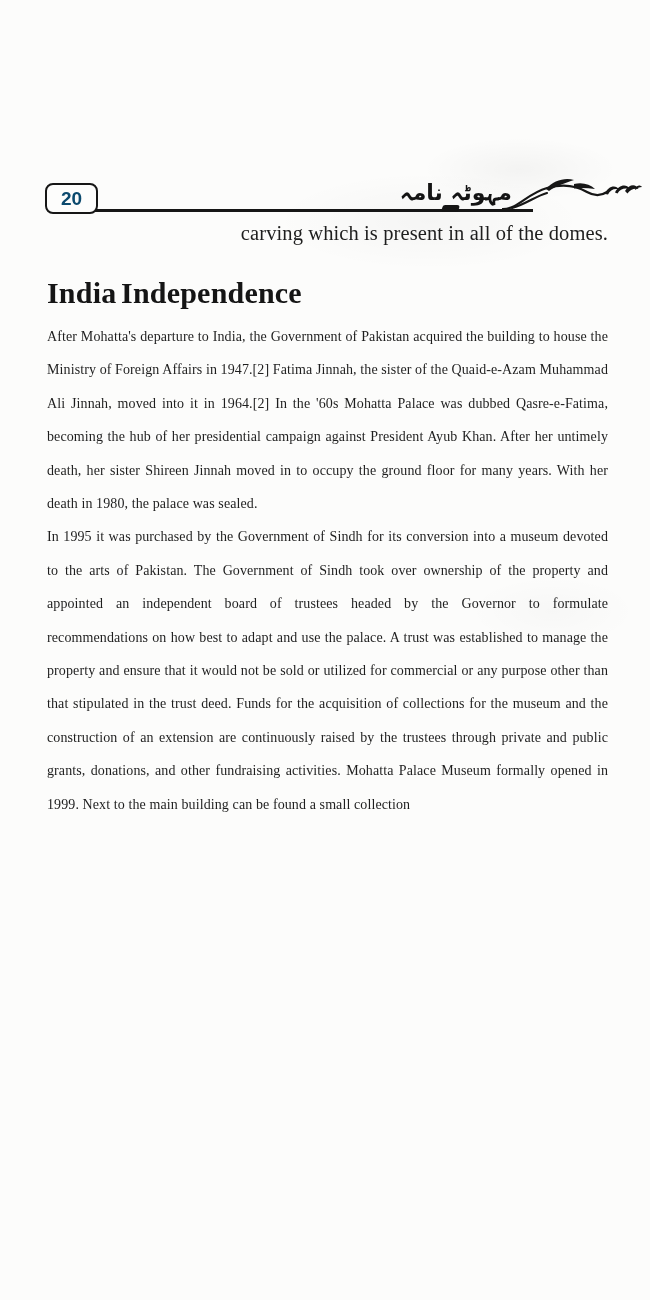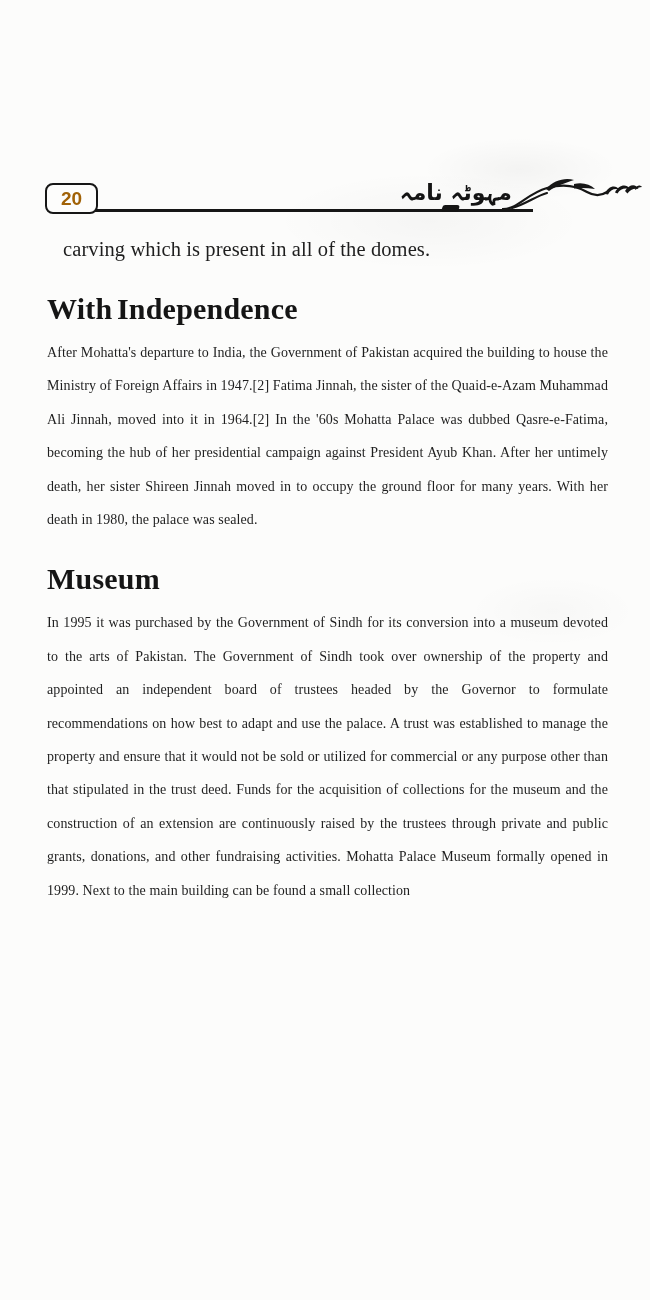--- a/index.html
+++ b/index.html
@@ -28,21 +28,21 @@
     position: absolute;
     left: 45px; top: 0;
     width: 49px; height: 27px;
     border: 2.5px solid #161616;
     border-radius: 8px;
     background: #fdfdfc;
     display: flex; align-items: center; justify-content: center;
     font-family: "Liberation Sans", sans-serif;
     font-weight: bold;
     font-size: 19px;
-    color: #a16207;
+    color: #0c4a6e;
     z-index: 2;
   }
   .header-rule {
     position: absolute;
     left: 93px; top: 26px;
     width: 440px; height: 2.6px;
     background: #161616;
   }
   .calligraphy {
     position: absolute;
@@ -70,24 +70,25 @@
     width: 140px; height: 38px;
   }
 
   
   .page-body {
     position: absolute;
     left: 47px; top: 217px;
     width: 561px;
   }
   .cont-line {
-    margin: 16px;
+    margin: 0;
     font-size: 20.5px;
     line-height: 33px;
     letter-spacing: 0.1px;
+    text-align: right;
   }
   h1.section-heading {
     margin: 25px 0 9px 0;
     font-size: 30px;
     line-height: 36px;
     font-weight: bold;
     color: #151515;
     word-spacing: -3px;
     letter-spacing: 0.2px;
   }
@@ -124,20 +125,19 @@
         <path d="M113 14.5 c 3.5 -8, 12 -9, 14.5 -3.5 c -5 -1.5, -9.5 0, -12 4.5 z"></path>
         <path d="M123 13 c 4 -7, 11 -7.5, 13.5 -2 c -4.5 -1, -8.5 0.5, -11 4.5 z"></path>
         <path d="M133 11 c 2 -4, 5 -4.5, 7 -2 c -2.5 0, -5 1, -6.5 3 z"></path>
       </g>
     </svg>
   </header>
 
   <main class="page-body">
     <p class="cont-line">carving which is present in all of the domes.</p>
 
-    <h1 class="section-heading">With Independence</h1>
+    <h1 class="section-heading">India Independence</h1>
     <p class="section-body">After Mohatta's departure to India, the Government of Pakistan acquired the building to house the Ministry of Foreign Affairs in 1947.[2] Fatima Jinnah, the sister of the Quaid-e-Azam Muhammad Ali Jinnah, moved into it in 1964.[2] In the '60s Mohatta Palace was dubbed Qasre-e-Fatima, becoming the hub of her presidential campaign against President Ayub Khan. After her untimely death, her sister Shireen Jinnah moved in to occupy the ground floor for many years. With her death in 1980, the palace was sealed.</p>
 
-    <h1 class="section-heading">Museum</h1>
     <p class="section-body">In 1995 it was purchased by the Government of Sindh for its conversion into a museum devoted to the arts of Pakistan. The Government of Sindh took over ownership of the property and appointed an independent board of trustees headed by the Governor to formulate recommendations on how best to adapt and use the palace. A trust was established to manage the property and ensure that it would not be sold or utilized for commercial or any purpose other than that stipulated in the trust deed. Funds for the acquisition of collections for the museum and the construction of an extension are continuously raised by the trustees through private and public grants, donations, and other fundraising activities. Mohatta Palace Museum formally opened in 1999. Next to the main building can be found a small collection</p>
   </main>
 
 </div>
 
 </body></html>

